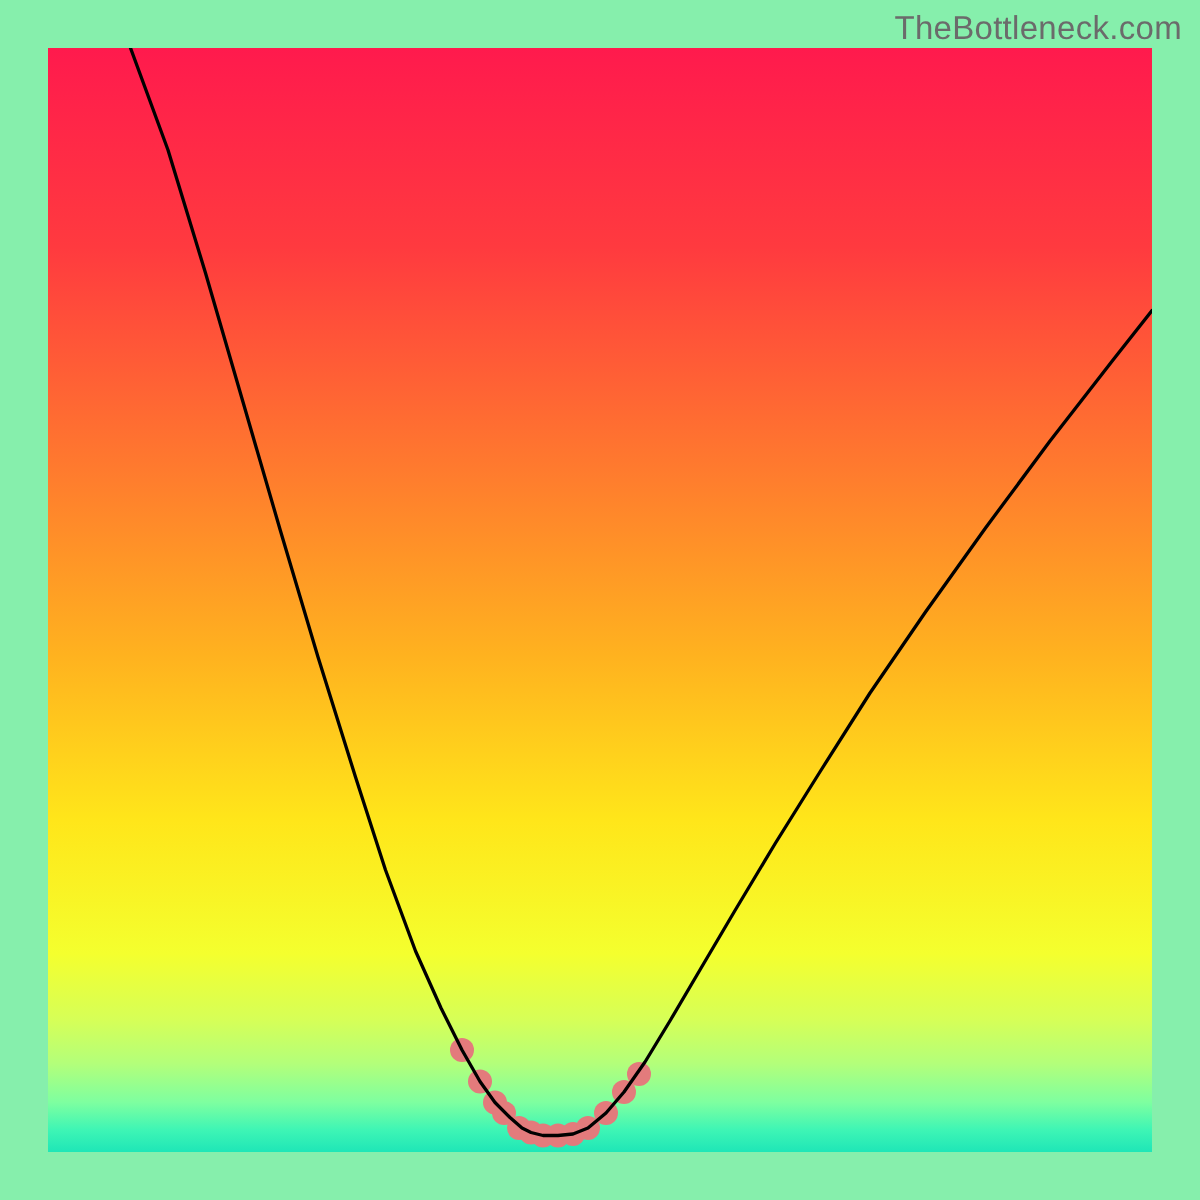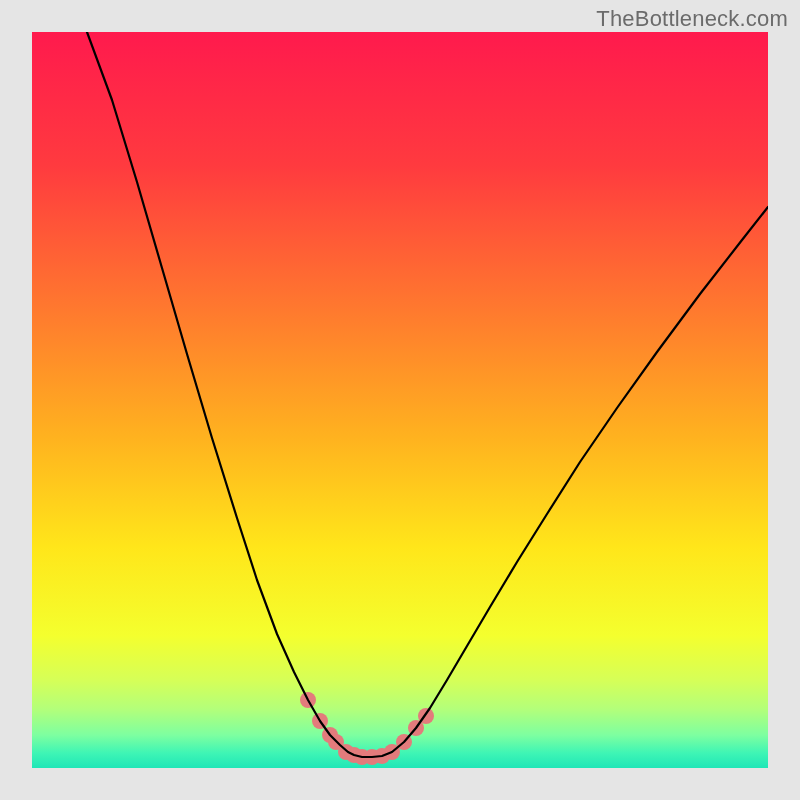--- a/index.html
+++ b/index.html
@@ -1,21 +1,21 @@
 <!DOCTYPE html>
 <html><head>
 <meta charset="utf-8">
 <style>
   * { margin: 0; padding: 0; box-sizing: border-box; }
   html, body { width: 800px; height: 800px; overflow: hidden; background: #000; }
   .frame {
     position: relative;
     width: 800px;
     height: 800px;
-    background: #e5e5e5;
+    background: #86efac;
   }
   .watermark {
     position: absolute;
     top: 6px;
     right: 12px;
     font-family: Arial, Helvetica, sans-serif;
     font-size: 22px;
     font-weight: 500;
     color: #6b6b6b;
     letter-spacing: 0.2px;

